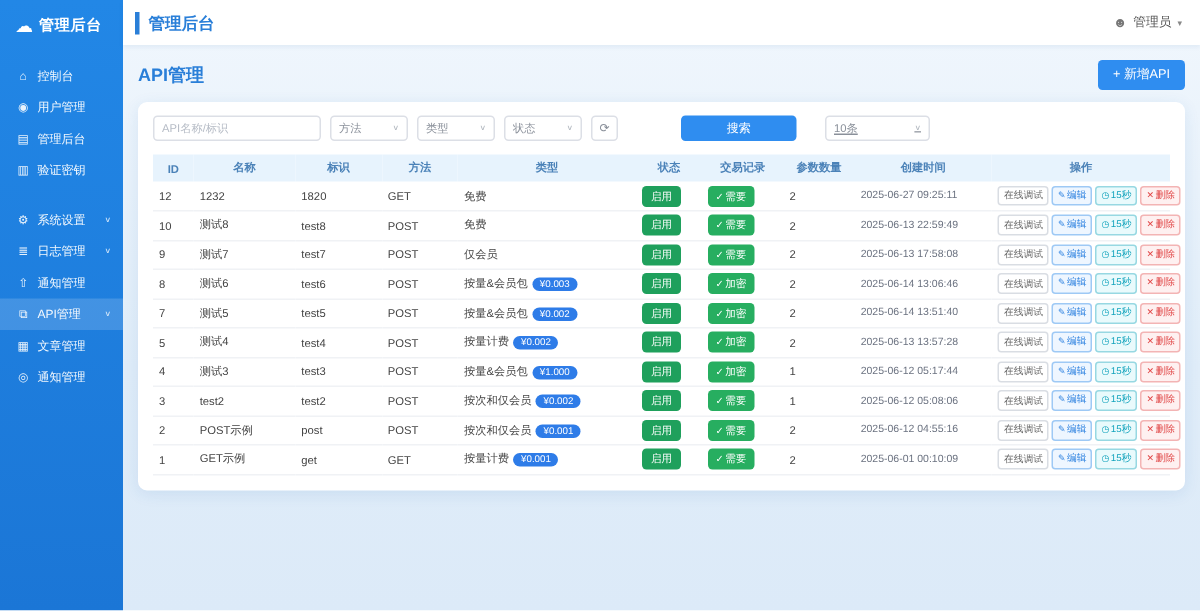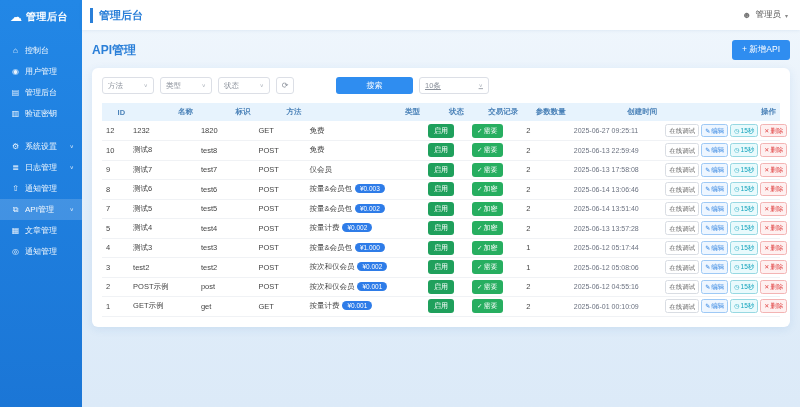--- a/index.html
+++ b/index.html
@@ -45,26 +45,26 @@
     font-size:7.5px; padding:0 5px; color:#333; outline:none; }
   .f-input::placeholder { color:#b6bcc6; }
   .f-select { width:52px; height:17px; border:1px solid #dcdfe6; border-radius:3px;
     display:flex; align-items:center; justify-content:space-between; padding:0 5px;
     font-size:7.5px; color:#8a909a; cursor:pointer; background:#fff; }
   .f-select .caret { font-size:6px; color:#b0b6be; transform:scaleY(.8); }
   .btn-icon { width:18px; height:17px; border:1px solid #dcdfe6; border-radius:3px; background:#fff;
     font-size:8px; color:#8a909a; cursor:pointer; display:flex; align-items:center; justify-content:center; }
   .btn-search { margin-left:36px; width:77px; height:17px; background:#2f8df0; color:#fff;
     border:none; border-radius:3px; font-size:8px; cursor:pointer; }
-  .f-size { width:70px; margin-left:0;text-decoration:underline; }
+  .f-size { width:70px; margin-left:13px;text-decoration:underline; }
 
   
   table { width:100%; border-collapse:collapse; table-layout:fixed; }
   thead th { background:#e7f3fd; color:#4b82b8; font-size:7.5px; font-weight:bold;
-    text-align:right; padding:4px 4px; white-space:nowrap; }
+    text-align:center; padding:4px 4px; white-space:nowrap; }
   tbody td { font-size:7.5px; color:#444; padding:0 4px; height:19.5px;
     border-bottom:1px solid #f0f2f5; white-space:nowrap; overflow:hidden; }
   .col-id{width:4%;} .col-name{width:10%;} .col-slug{width:8.5%;} .col-method{width:7.5%;}
   .col-type{width:17.5%;} .col-status{width:6.5%;} .col-verify{width:8%;}
   .col-params{width:7%;} .col-time{width:13.5%;} .col-actions{width:17.5%;font-family:Liberation Serif, serif;}
   td.time { color:#6b7280; font-size:7px; }
 
   .badge-status { background:#1fa05c; color:#fff; font-size:7px; padding:2px 6px; border-radius:3px; display:inline-block; }
   .badge-verify { background:#27ae60; color:#fff; font-size:7px; padding:2px 5px; border-radius:3px; display:inline-block; }
   .badge-verify i { font-style:normal; font-size:6.5px; margin-right:1px; }
@@ -167,20 +167,21 @@
     <div class="content">
 
       <div class="page-head">
         <div class="page-title">API管理</div>
         <button class="btn-add">+ 新增API</button>
       </div>
 
       <div class="card">
 
         <div class="filters">
+          <input class="f-input" placeholder="API名称/标识" style="">
           <div class="f-select">
             <span>方法</span>
             <span class="caret">∨</span>
           </div>
           <div class="f-select">
             <span>类型</span>
             <span class="caret">∨</span>
           </div>
           <div class="f-select">
             <span>状态</span>

